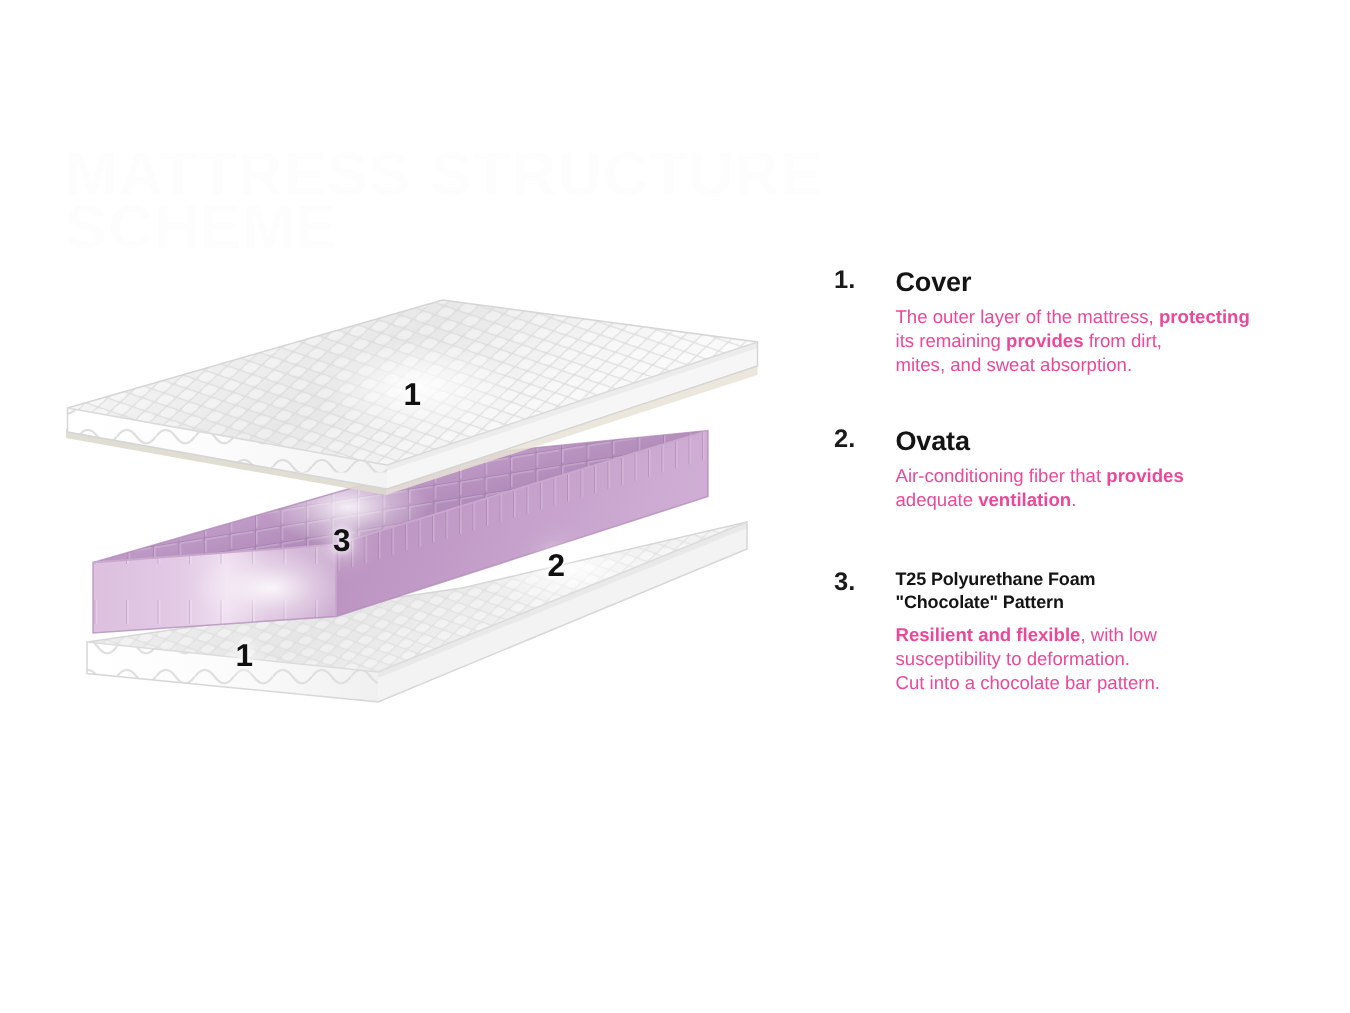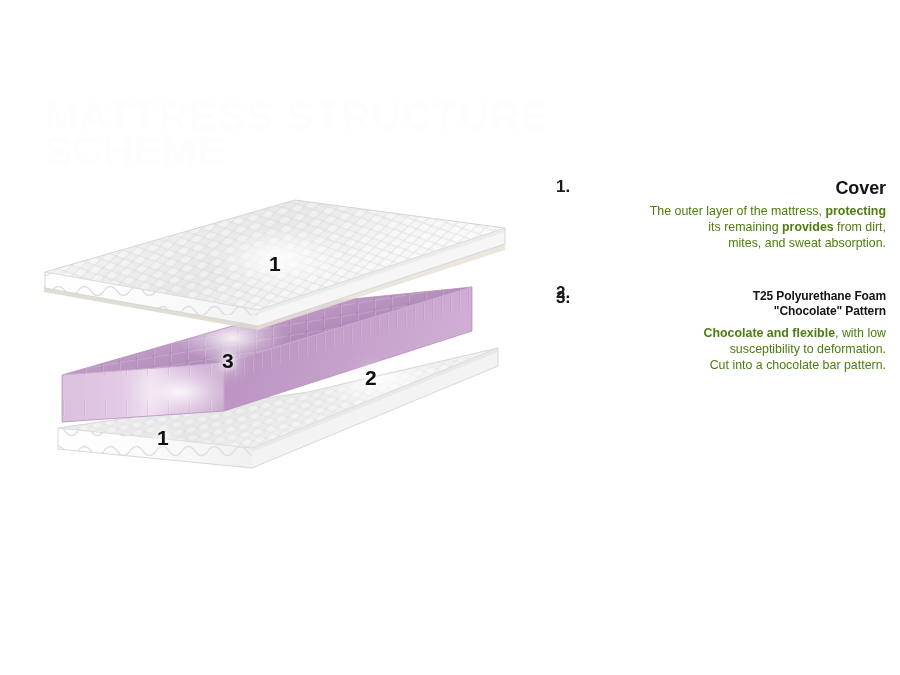--- a/index.html
+++ b/index.html
@@ -37,27 +37,27 @@
   #num-bot2{left:365px;top:367px;}
   #num-bot1{left:157px;top:427px;}
 
   
   #legend{position:absolute;left:556px;top:178px;width:330px;}
   .entry{position:relative;margin-bottom:0;}
   .entry .marker{
     position:absolute;left:0;top:0;width:34px;
     font-size:17px;font-weight:700;color:#1a1a1a;line-height:1.0;
   }
-  .entry .body{margin-left:41px;text-align:right;}
+  .entry .body{margin-left:41px;}
   .entry h3{
     margin:0 0 4px 0;font-size:18px;font-weight:700;color:#141414;
     line-height:1.16;letter-spacing:-0.1px;
   }
   .entry p{
-    margin:0;font-size:12.4px;color:#4d7c0f;line-height:1.30;
+    margin:0;font-size:12.4px;color:#ec4899;line-height:1.30;
     letter-spacing:0;
   }
   .entry p b{font-weight:700;}
   #entry-1{margin-top:0px;}
   #entry-2{margin-top:33px;}
   #entry-3{margin-top:38px;}
   #entry-3 h3{font-size:12px;line-height:1.22;}
   #entry-3 p{margin-top:6px;}
 </style>
 </head>
@@ -272,24 +272,28 @@
     <div class="entry" id="entry-1">
       <div class="marker">1.</div>
       <div class="body">
         <h3>Cover</h3>
         <p>The outer layer of the mattress, <b>protecting</b><br>its remaining <b>provides</b> from dirt,<br>mites, and sweat absorption.</p>
       </div>
     </div>
 
     <div class="entry" id="entry-2">
       <div class="marker">2.</div>
+      <div class="body">
+        <h3>Ovata</h3>
+        <p>Air-conditioning fiber that <b>provides</b><br>adequate <b>ventilation</b>.</p>
+      </div>
     </div>
 
     <div class="entry" id="entry-3">
       <div class="marker">3.</div>
       <div class="body">
         <h3><span>T25 Polyurethane Foam</span><br><span>"Chocolate" Pattern</span></h3>
-        <p><b>Chocolate and flexible</b>, with low<br>susceptibility to deformation.<br>Cut into a chocolate bar pattern.</p>
+        <p><b>Resilient and flexible</b>, with low<br>susceptibility to deformation.<br>Cut into a chocolate bar pattern.</p>
       </div>
     </div>
 
   </div>
 </div>
 
 </body></html>

